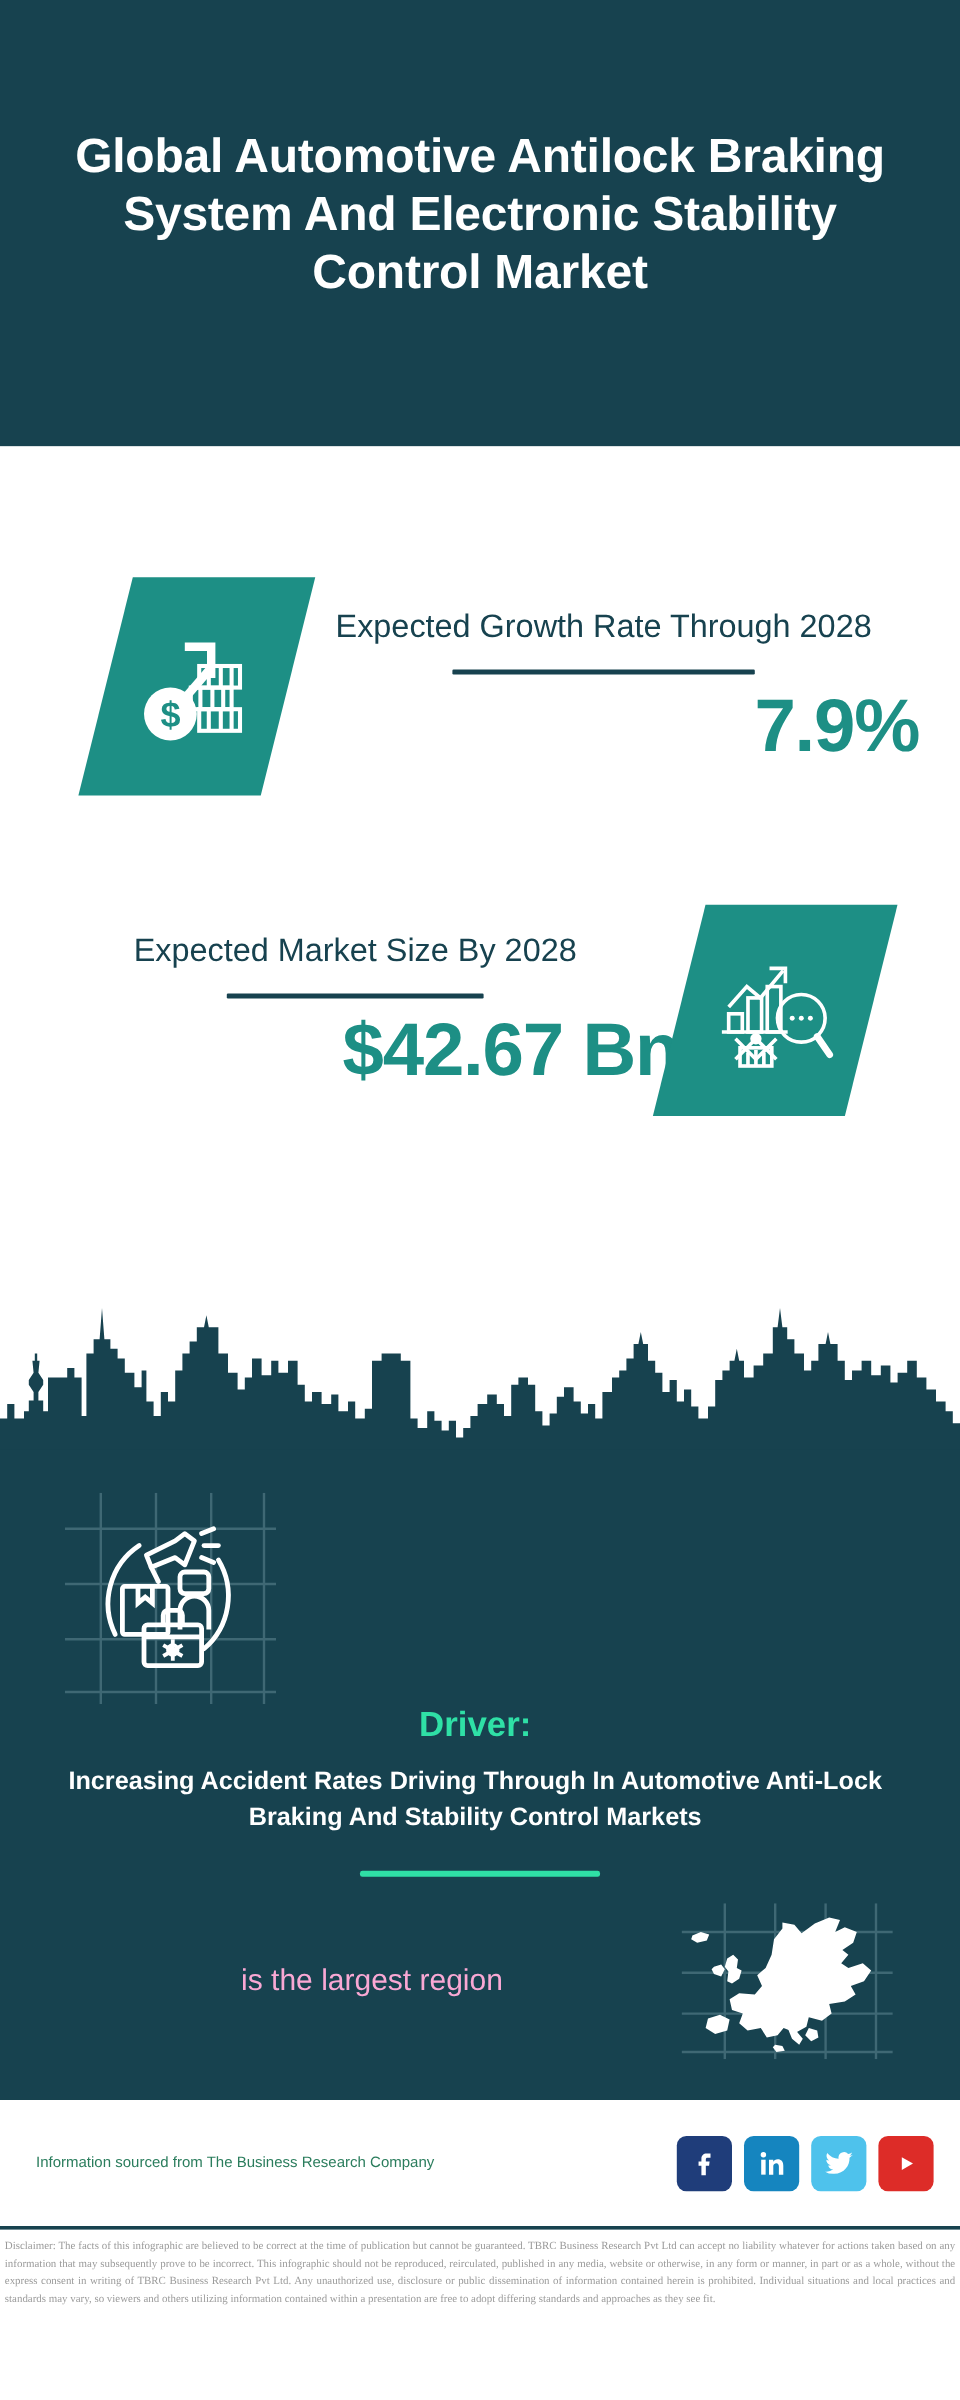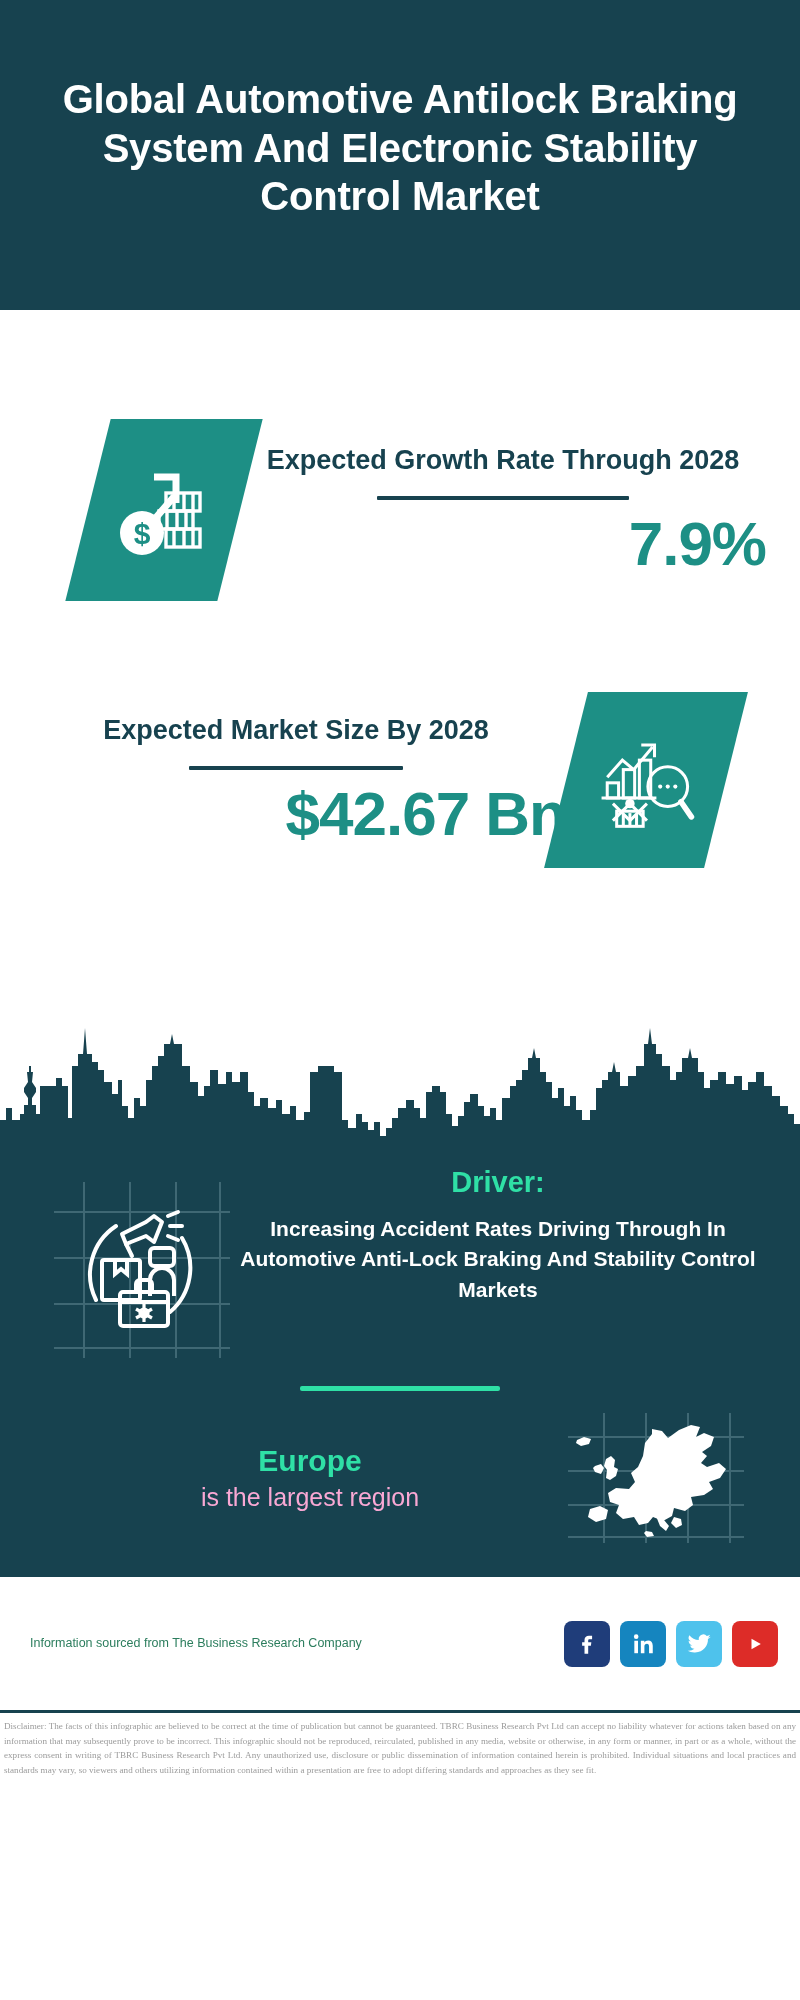--- a/index.html
+++ b/index.html
@@ -8,21 +8,21 @@
     width: 800px;
     height: 2000px;
     background: #ffffff;
     font-family: "Liberation Sans", sans-serif;
     overflow: hidden;
     position: relative;
   }
 
   
   .header {
-    height: 310px;
+    height: 372px;
     background: #17424f;
     display: flex;
     align-items: center;
     justify-content: center;
     padding: 10px 46px 24px;
   }
   .header-title {
     color: #ffffff;
     font-size: 40px;
     line-height: 1.22;
@@ -58,21 +58,21 @@
   }
   .growth-icon {
     width: 152px; height: 182px;
     margin-left: 88px;
   }
   .growth-text { flex: 1; text-align: center; padding-right: 34px; }
 
   .stat-label {
     color: #17424f;
     font-size: 27px;
-    font-weight: bold;
+    font-weight: normal;
     line-height: 1.55;
   }
   .rule {
     height: 4px;
     background: #17424f;
     width: 252px;
     margin: 14px auto 8px;
     border-radius: 1px;
   }
   .stat-value {
@@ -112,20 +112,21 @@
   .dark-zone {
     background: #17424f;
     position: relative;
     padding-bottom: 34px;
   }
 
   .driver-row {
     display: flex;
     align-items: flex-start;
     padding: 18px 40px 0 26px;
+    flex-direction: column;
   }
   .driver-icon-wrap {
     width: 176px;
     height: 176px;
     flex: 0 0 176px;
     position: relative;
     margin-top: 18px;
     margin-left: 28px;
   }
   .driver-body { flex: 1; text-align: center; padding-left: 6px; }
@@ -173,21 +174,21 @@
   .map-wrap {
     width: 176px; height: 130px;
     flex: 0 0 176px;
     position: relative;
     margin-right: 32px;
   }
 
   
   .footer {
     background: #ffffff;
-    height: 136px;
+    height: 108px;
     display: flex;
     align-items: center;
     padding: 0 22px 0 30px;
     border-bottom: 3px solid #17424f;
   }
   .footer-text {
     color: #2b7d5d;
     font-size: 12.5px;
     line-height: 1.7;
     flex: 1;
@@ -376,21 +377,20 @@
     <div class="driver-body">
       <div class="accent-heading">Driver:</div>
       <div class="driver-text">Increasing Accident Rates Driving Through In Automotive Anti-Lock Braking And Stability Control Markets</div>
     </div>
   </div>
 
   <div class="green-divider"></div>
 
   <div class="region-row">
     <div class="region-text">
-      <div class="region-name">Europe</div>
       <div class="region-sub">is the largest region</div>
     </div>
     <div class="map-wrap">
       <svg viewBox="0 0 176 130" width="176" height="130" fill="none">
         <g stroke="#3f6874" stroke-width="2">
           <line x1="36" y1="0" x2="36" y2="130"></line>
           <line x1="78" y1="0" x2="78" y2="130"></line>
           <line x1="120" y1="0" x2="120" y2="130"></line>
           <line x1="162" y1="0" x2="162" y2="130"></line>
           <line x1="0" y1="24" x2="176" y2="24"></line>

